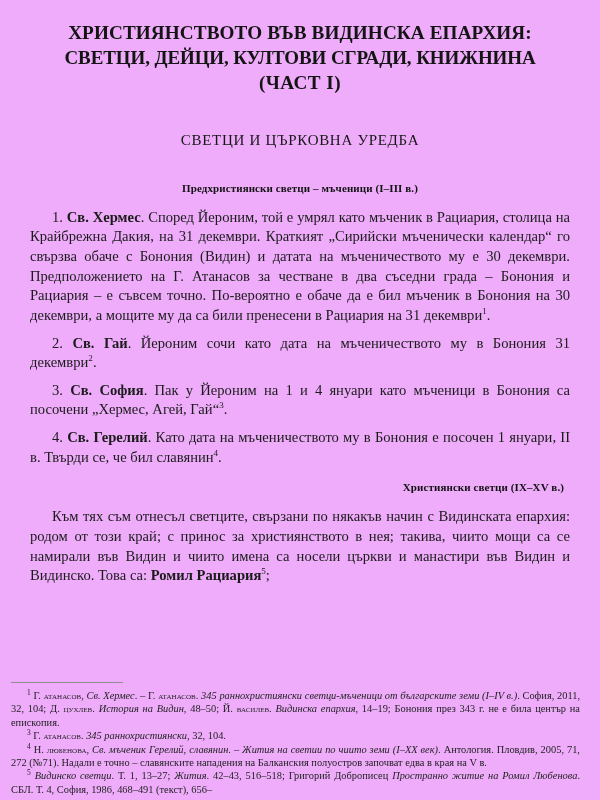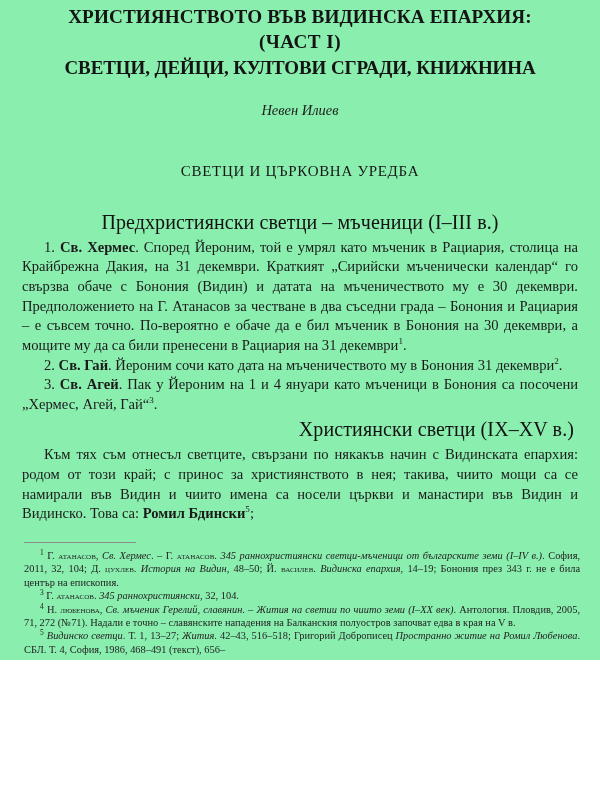--- a/index.html
+++ b/index.html
@@ -12,24 +12,24 @@
     width: 600px;
     height: 800px;
     overflow: hidden;
     font-family: "Liberation Serif", "DejaVu Serif", serif;
     color: #1a1a1a;
     -webkit-font-smoothing: antialiased;
   }
   .page {
     position: relative;
     width: 600px;
-    height: 660px;
+    height: 800px;
     box-sizing: border-box;
-    padding: 0 22px;
-    background: #86efac;
+    padding: 16px 22px;
+    background: #f0abfc;
   }
 
   
   .doc-title {
     margin: 0;
     padding-top: 4px;
     text-align: center;
     font-size: 19.2px;
     line-height: 1.32;
     font-weight: 700;
@@ -47,66 +47,66 @@
     padding-top: 22px;
     text-align: center;
     font-size: 14.5px;
     font-style: italic;
     font-weight: 400;
     color: #1e1e1e;
   }
 
   
   .section-heading {
-    margin: 8px;
+    margin: 0;
     padding-top: 36px;
     text-align: center;
     font-size: 15px;
     font-weight: 400;
     letter-spacing: 0.7px;
     text-transform: uppercase;
     color: #171717;
   }
 
   
   .body-block {
     padding-top: 19px;
   }
   .subheading {
-    margin: 4px;
+    margin: 14px;
     text-align: center;
-    font-size: 20px;
-    font-weight: 400;
+    font-size: 11px;
+    font-weight: 700;
     color: #121212;
     letter-spacing: 0.1px;
   }
   .subheading.inline-left {
     text-align: right;
     text-indent: 22px;
   }
   p.para {
-    margin: 0;
+    margin: 8px;
     font-size: 14.6px;
     line-height: 1.345;
     text-align: justify;
     text-indent: 22px;
     color: #1b1b1b;
     hyphens: none;
   }
   b, .b { font-weight: 700; }
   sup {
     font-size: 0.62em;
     line-height: 0;
     vertical-align: super;
   }
 
   
   .footnotes {
     position: absolute;
-    left: 24px;
+    left: 11px;
     right: 20px;
     bottom: 4px;
   }
   .fn-rule {
     width: 112px;
     height: 1px;
     background: #8e8e8e;
     margin: 0 0 6px 0;
     border: 0;
   }
@@ -133,51 +133,54 @@
   
   .page { filter: saturate(0.96); }
 </style>
 </head>
 <body>
 
 <div class="page">
 
   <h1 class="doc-title">
     <span class="tline l1">ХРИСТИЯНСТВОТО ВЪВ ВИДИНСКА ЕПАРХИЯ:</span>
+    <span class="tline l2">СВЕТЦИ, ДЕЙЦИ, КУЛТОВИ СГРАДИ, КНИЖНИНА</span>
     <span class="tline l3">(ЧАСТ I)</span>
-    <span class="tline l2">СВЕТЦИ, ДЕЙЦИ, КУЛТОВИ СГРАДИ, КНИЖНИНА</span>
   </h1>
 
-  <p class="author">Невен Илиев</p>
 
   <h2 class="section-heading">СВЕТЦИ И ЦЪРКОВНА УРЕДБА</h2>
 
   <div class="body-block">
 
     <p class="subheading">Предхристиянски светци – мъченици (I–III в.)</p>
 
     <p class="para">
       <span>1.</span>
       <b>Св. Хермес</b><span>. Според Йероним, той е умрял като мъченик в Рациария, столица на Крайбрежна Дакия, на 31 декември. Краткият „Сирийски мъченически календар“ го свързва обаче с Бонония (Видин) и датата на мъченичеството му е 30 декември. Предположението на Г. Атанасов за честване в два съседни града – Бонония и Рациария – е съвсем точно. По-вероятно е обаче да е бил мъченик в Бонония на 30 декември, а мощите му да са били пренесени в Рациария на 31 декември</span><sup>1</sup><span>.</span>
     </p>
 
     <p class="para">
       <span>2.</span>
       <b>Св. Гай</b><span>. Йероним сочи като дата на мъченичеството му в Бонония 31 декември</span><sup>2</sup><span>.</span>
     </p>
 
     <p class="para">
       <span>3.</span>
-      <b>Св. Агей</b><span>. Пак у Йероним на 1 и 4 януари като мъченици в Бонония са посочени „Хермес, Агей, Гай“</span><sup>3</sup><span>.</span>
+      <b>Св. София</b><span>. Пак у Йероним на 1 и 4 януари като мъченици в Бонония са посочени „Хермес, Агей, Гай“</span><sup>3</sup><span>.</span>
     </p>
 
+    <p class="para">
+      <span>4.</span>
+      <b>Св. Герелий</b><span>. Като дата на мъченичеството му в Бонония е посочен 1 януари, II в. Твърди се, че бил славянин</span><sup>4</sup><span>.</span>
+    </p>
 
     <p class="subheading inline-left">Християнски светци (IX–XV в.)</p>
 
-    <p class="para"><span>Към тях съм отнесъл светците, свързани по някакъв начин с Видинската епархия: родом от този край; с принос за християнството в нея; такива, чиито мощи са се намирали във Видин и чиито имена са носели църкви и манастири във Видин и Видинско. Това са: </span><b>Ромил Бдински</b><sup>5</sup><span>;</span></p>
+    <p class="para"><span>Към тях съм отнесъл светците, свързани по някакъв начин с Видинската епархия: родом от този край; с принос за християнството в нея; такива, чиито мощи са се намирали във Видин и чиито имена са носели църкви и манастири във Видин и Видинско. Това са: </span><b>Ромил Рациария</b><sup>5</sup><span>;</span></p>
 
   </div>
 
   <div class="footnotes">
     <hr class="fn-rule">
     <div id="footnote-list">
         <p class="fn"><sup>1</sup> <span>Г. </span><span class="sc">Атанасов</span><span>, </span><i>Св. Хермес</i><span>. – Г. </span><span class="sc">Атанасов</span><span>. </span><i>345 раннохристиянски светци-мъченици от българските земи (I–IV в.)</i><span>. София, 2011, 32, 104; Д. </span><span class="sc">Цухлев</span><span>. </span><i>История на Видин</i><span>, 48–50; Й. </span><span class="sc">Василев</span><span>. </span><i>Видинска епархия</i><span>, 14–19; Бонония през 343 г. не е била център на епископия.</span></p>
         <p class="fn"><sup>3</sup> <span>Г. </span><span class="sc">Атанасов</span><span>. </span><i>345 раннохристиянски</i><span>, 32, 104.</span></p>
         <p class="fn"><sup>4</sup> <span>Н. </span><span class="sc">Любенова</span><span>, </span><i>Св. мъченик Герелий, славянин</i><span>. – </span><i>Жития на светии по чиито земи (I–XX век)</i><span>. Антология. Пловдив, 2005, 71, 272 (№71). Надали е точно – славянските нападения на Балканския полуостров започват едва в края на V в.</span></p>
         <p class="fn"><sup>5</sup> <i>Видинско светци</i><span>. Т. 1, 13–27; </span><i>Жития</i><span>. 42–43, 516–518; Григорий Доброписец </span><i>Пространно житие на Ромил Любенова</i><span>. СБЛ. Т. 4, София, 1986, 468–491 (текст), 656–</span></p>

